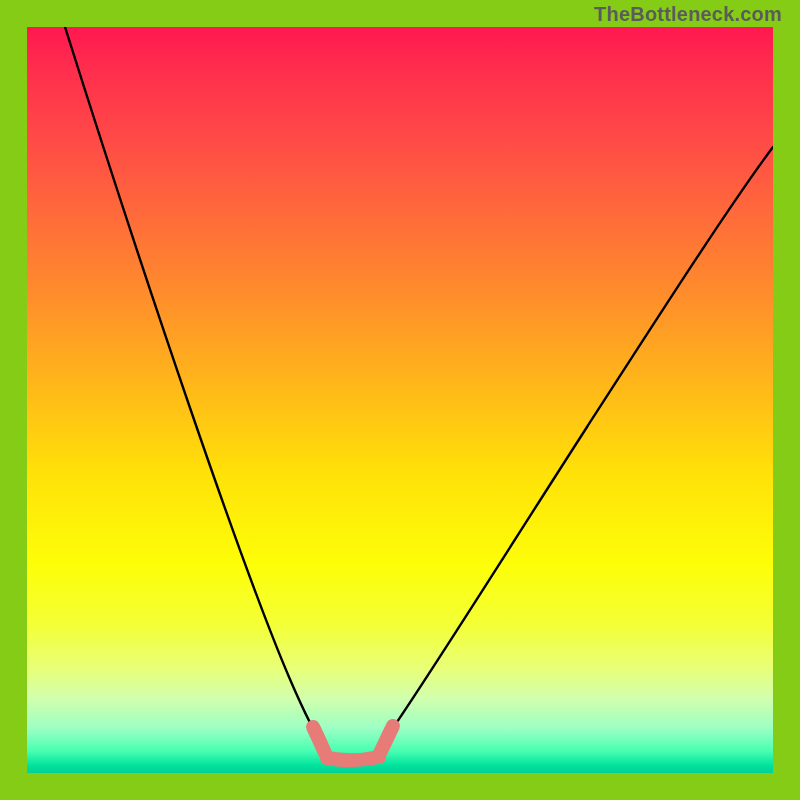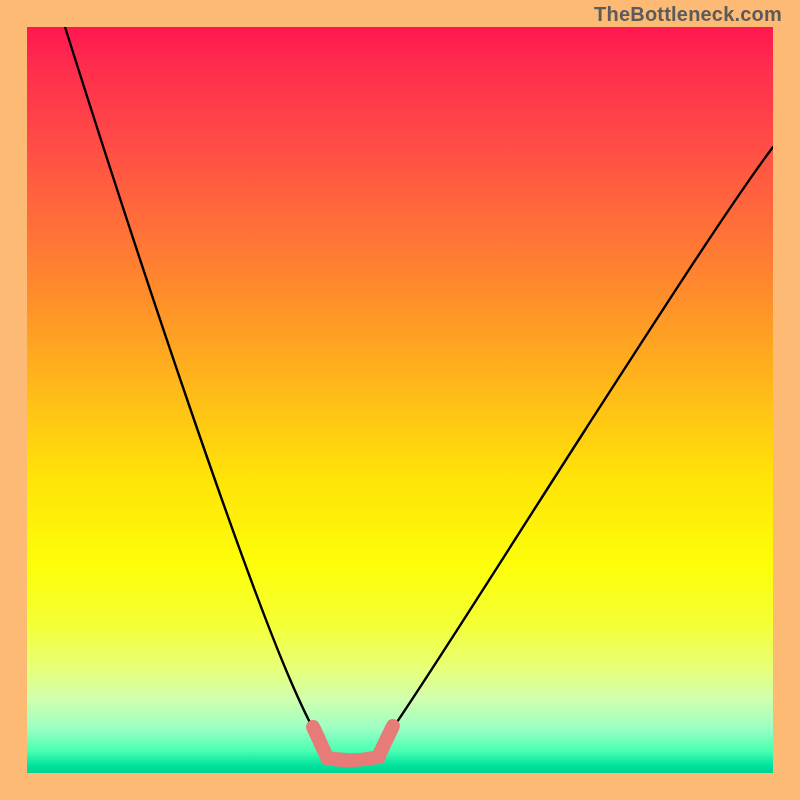--- a/index.html
+++ b/index.html
@@ -1,21 +1,21 @@
 <!DOCTYPE html>
 <html><head>
 <meta charset="utf-8">
 <style>
   * { margin: 0; padding: 0; box-sizing: border-box; }
   html, body { width: 800px; height: 800px; background: #000; overflow: hidden; }
   .container {
     position: relative;
     width: 800px;
     height: 800px;
-    background: #fdba74;
+    background: #84cc16;
   }
   .watermark {
     position: absolute;
     top: 3px;
     right: 18px;
     font-family: Arial, sans-serif;
     font-size: 20px;
     font-weight: 600;
     color: #5b5b5b;
     letter-spacing: 0.2px;

